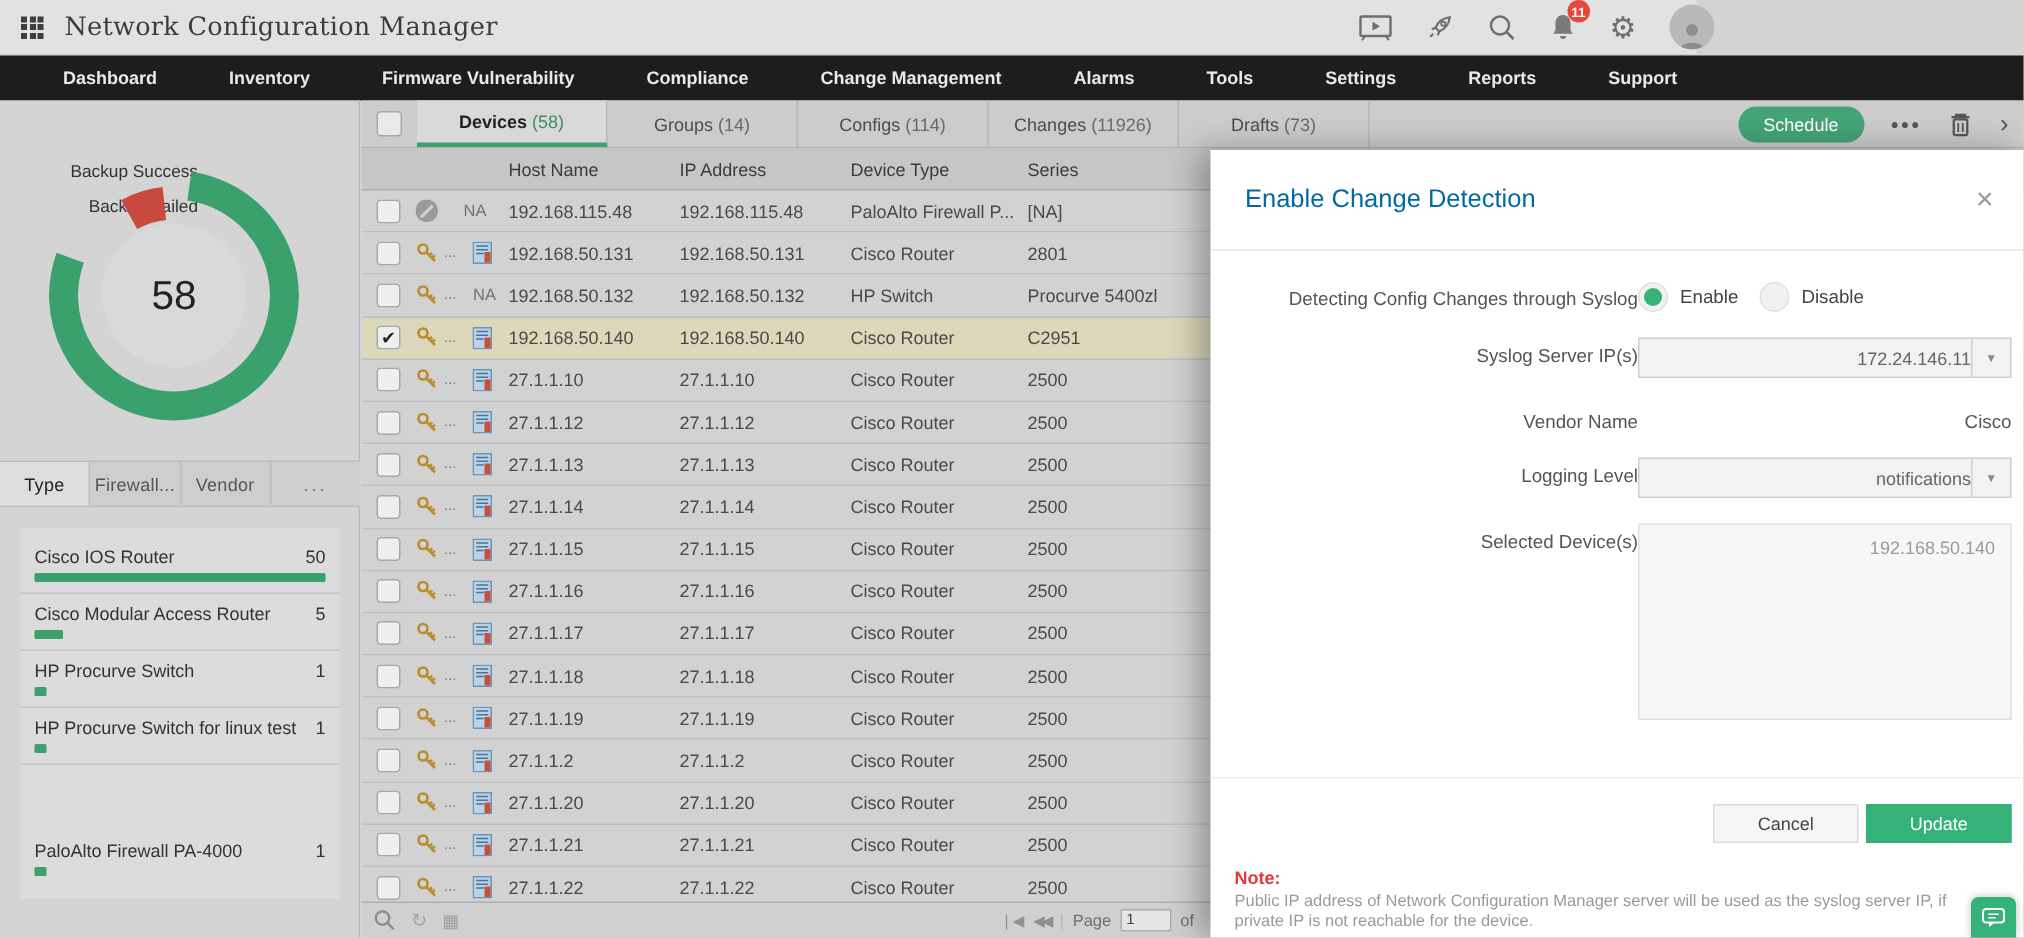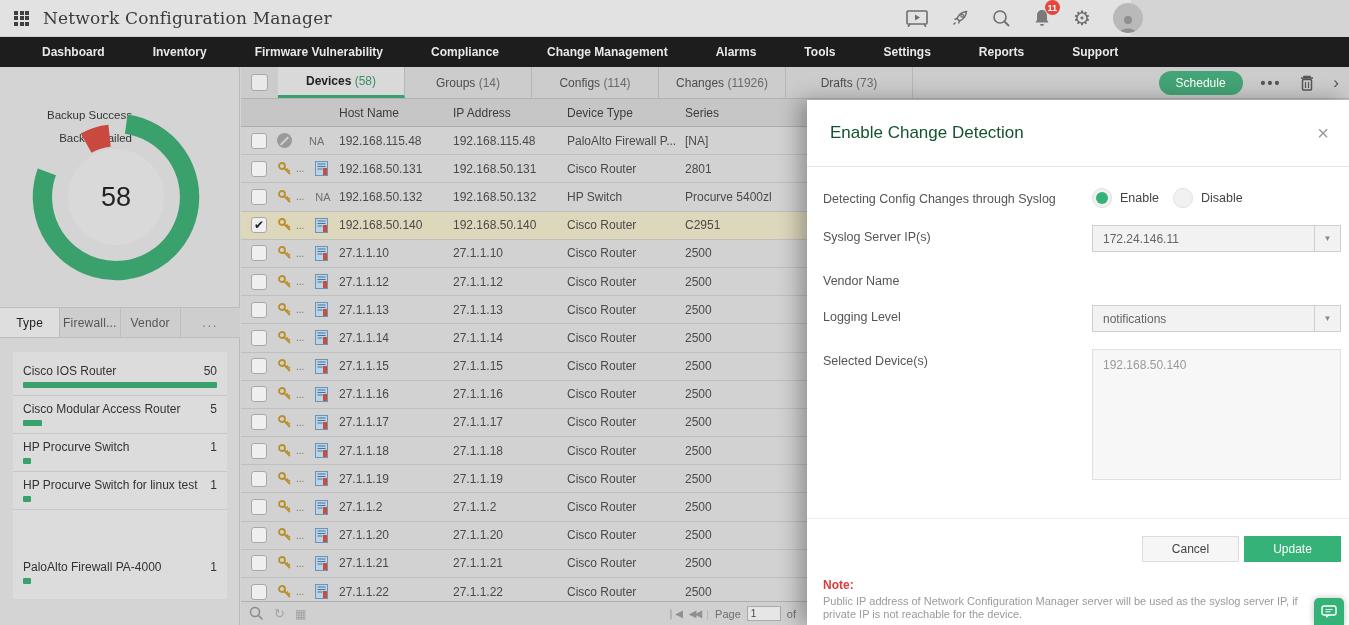--- a/index.html
+++ b/index.html
@@ -91,24 +91,24 @@
     font-size:11px; color:#6f6f6f; }
   .pgbtn { color:#909090; font-size:10px; cursor:pointer; }
   .page-input { width:34px; height:15px; border:1px solid #aaa; background:#e6e6e6; font-size:10px;
     padding:0 3px; color:#444; }
 
   
   .dialog { position:absolute; left:807px; top:100px; width:542px; height:525px; background:#fff;
     box-shadow:-8px 0 20px rgba(0,0,0,.3); z-index:5; }
   .dlg-head { height:67px; border-bottom:1px solid #e6e6e6; display:flex; align-items:center;
     padding:0 20px 0 23px; }
-  .dlg-title { font-size:17px; color:#14532d; }
+  .dlg-title { font-size:17px; color:#0369a1; }
   .dlg-close { margin-left:auto; font-size:20px; color:#9a9a9a; cursor:pointer; font-weight:300; }
   .dlg-body { padding:20px 8px 0 16px; }
-  .frow { display:flex; align-items:flex-start; margin-bottom:17px; }
+  .frow { display:flex; align-items:flex-start; margin-bottom:17px;text-align:right; }
   .flabel { width:269px; font-size:12.5px; color:#555; padding-top:5px; }
   .fctrl { flex:1; }
   .radio-group { display:flex; align-items:center; gap:14px; padding-top:1px; }
   .radio { display:flex; align-items:center; gap:8px; font-size:12.5px; color:#444; cursor:pointer; }
   .rdot { width:20px; height:20px; border-radius:50%; background:#f1f1f1; border:1px solid #e0e0e0;
     display:flex; align-items:center; justify-content:center; }
   .rdot.on::after { content:""; width:12px; height:12px; border-radius:50%; background:#35b277; }
   .select { height:27px; background:#f2f2f2; border:1px solid #cfcfcf; display:flex;
     align-items:center; font-size:12px; color:#666; cursor:pointer; }
   .select .sel-text { padding-left:10px; flex:1; }
@@ -746,20 +746,21 @@
     </div>
     <div class="frow">
       <span class="flabel">Syslog Server IP(s)</span>
       <span class="fctrl select">
         <span class="sel-text">172.24.146.11</span>
         <span class="sel-arrow">▼</span>
       </span>
     </div>
     <div class="frow">
       <span class="flabel">Vendor Name</span>
+      <span class="fctrl static-val">Cisco</span>
     </div>
     <div class="frow">
       <span class="flabel">Logging Level</span>
       <span class="fctrl select">
         <span class="sel-text">notifications</span>
         <span class="sel-arrow">▼</span>
       </span>
     </div>
     <div class="frow">
       <span class="flabel">Selected Device(s)</span>

